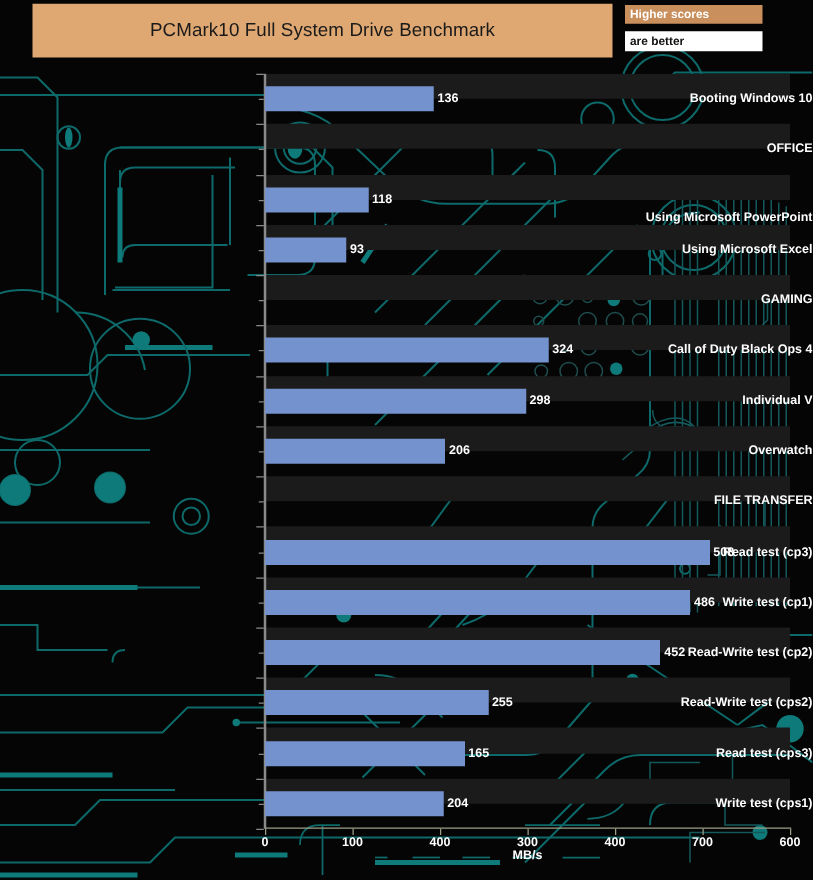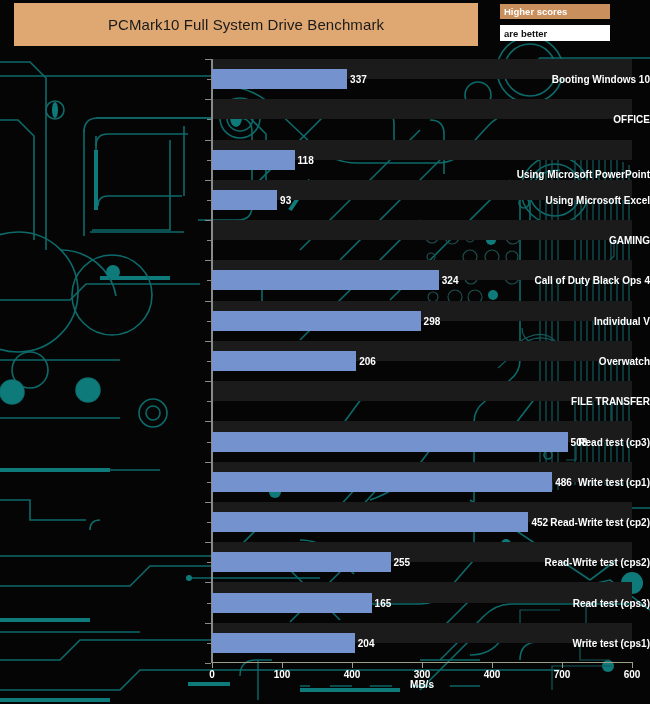--- a/index.html
+++ b/index.html
@@ -12,21 +12,21 @@
 
   
   .circuit{position:absolute;inset:0;width:650px;height:704px;pointer-events:none;}
 
   
   .plot-bands{position:absolute;left:212px;top:59px;width:420px;height:604px;overflow:hidden;}
   .band{position:absolute;left:0;width:420px;height:23.2px;background:#1b1b1b;}
 
   
   .title-box{
-    position:absolute;left:14px;top:3px;width:464px;height:43px;
+    position:absolute;left:26px;top:3px;width:464px;height:43px;
     background:#dfa872;color:#1a1a1a;text-align:center;
     display:flex;flex-direction:column;justify-content:center;align-items:center;
   }
   .title-line1{font-size:15px;font-weight:400;letter-spacing:.1px;line-height:18px;}
   .title-line2{font-size:13px;font-weight:400;line-height:17px;}
 
   .legend-top{
     position:absolute;left:500px;top:4px;width:110px;height:15px;
     background:#c98f5c;color:#fff;font-size:9.5px;font-weight:700;
     display:flex;align-items:center;padding-left:4px;box-sizing:border-box;
@@ -318,21 +318,21 @@
       <div class="ytick" style="top: 562.333px; width: 4px; left: 207px;"></div>
       <div class="ytick" style="top: 582.467px;"></div>
       <div class="ytick" style="top: 602.6px; width: 4px; left: 207px;"></div>
       <div class="ytick" style="top: 622.733px;"></div>
       <div class="ytick" style="top: 642.867px; width: 4px; left: 207px;"></div>
       <div class="ytick" style="top: 663px;"></div>
     </div>
   <div id="rows-layer">
       <div class="row-label" style="top: 79.1333px;">Booting Windows 10</div>
       <div class="bar" style="top: 79.1333px; width: 135.1px; background: rgb(116, 147, 206);"></div>
-      <div class="bar-value" style="top: 79.1333px; left: 350.1px;">337</div>
+      <div class="bar-value" style="top: 79.1333px; left: 350.1px;">136</div>
       <div class="row-label section" style="top: 119.4px;">OFFICE</div>
       <div class="row-label" style="top: 174px;">Using Microsoft PowerPoint</div>
       <div class="bar" style="top: 159.667px; width: 82.6px; background: rgb(116, 147, 206);"></div>
       <div class="bar-value" style="top: 159.667px; left: 297.6px;">118</div>
       <div class="row-label" style="top: 199.933px;">Using Microsoft Excel</div>
       <div class="bar" style="top: 199.933px; width: 65.1px; background: rgb(116, 147, 206);"></div>
       <div class="bar-value" style="top: 199.933px; left: 280.1px;">93</div>
       <div class="row-label section" style="top: 240.2px;">GAMING</div>
       <div class="row-label" style="top: 280.467px;">Call of Duty Black Ops 4</div>
       <div class="bar" style="top: 280.467px; width: 226.8px; background: rgb(116, 147, 206);"></div>

